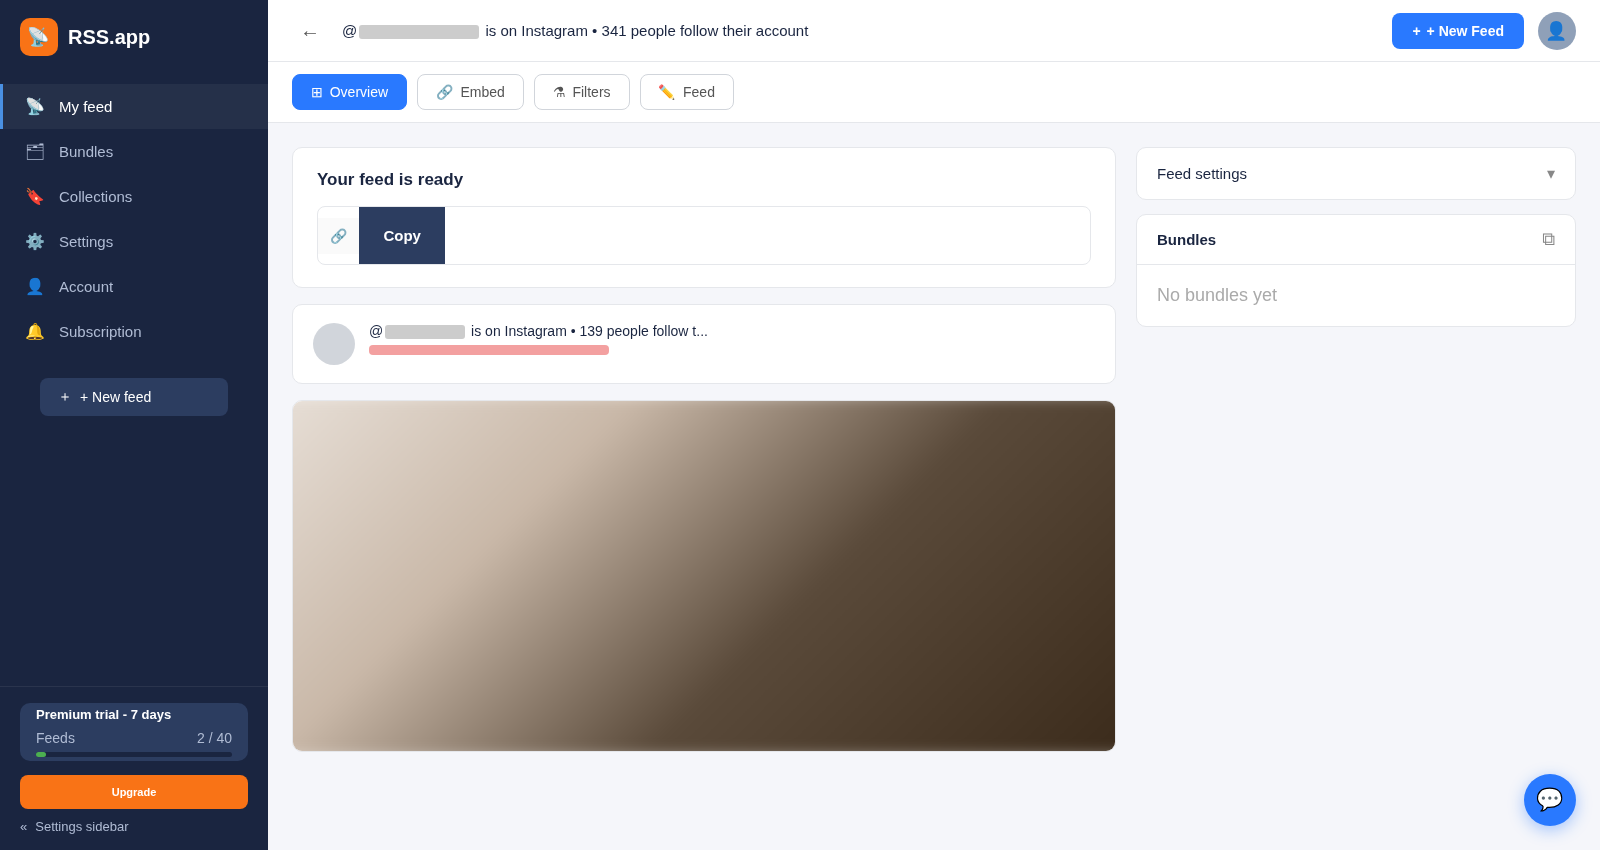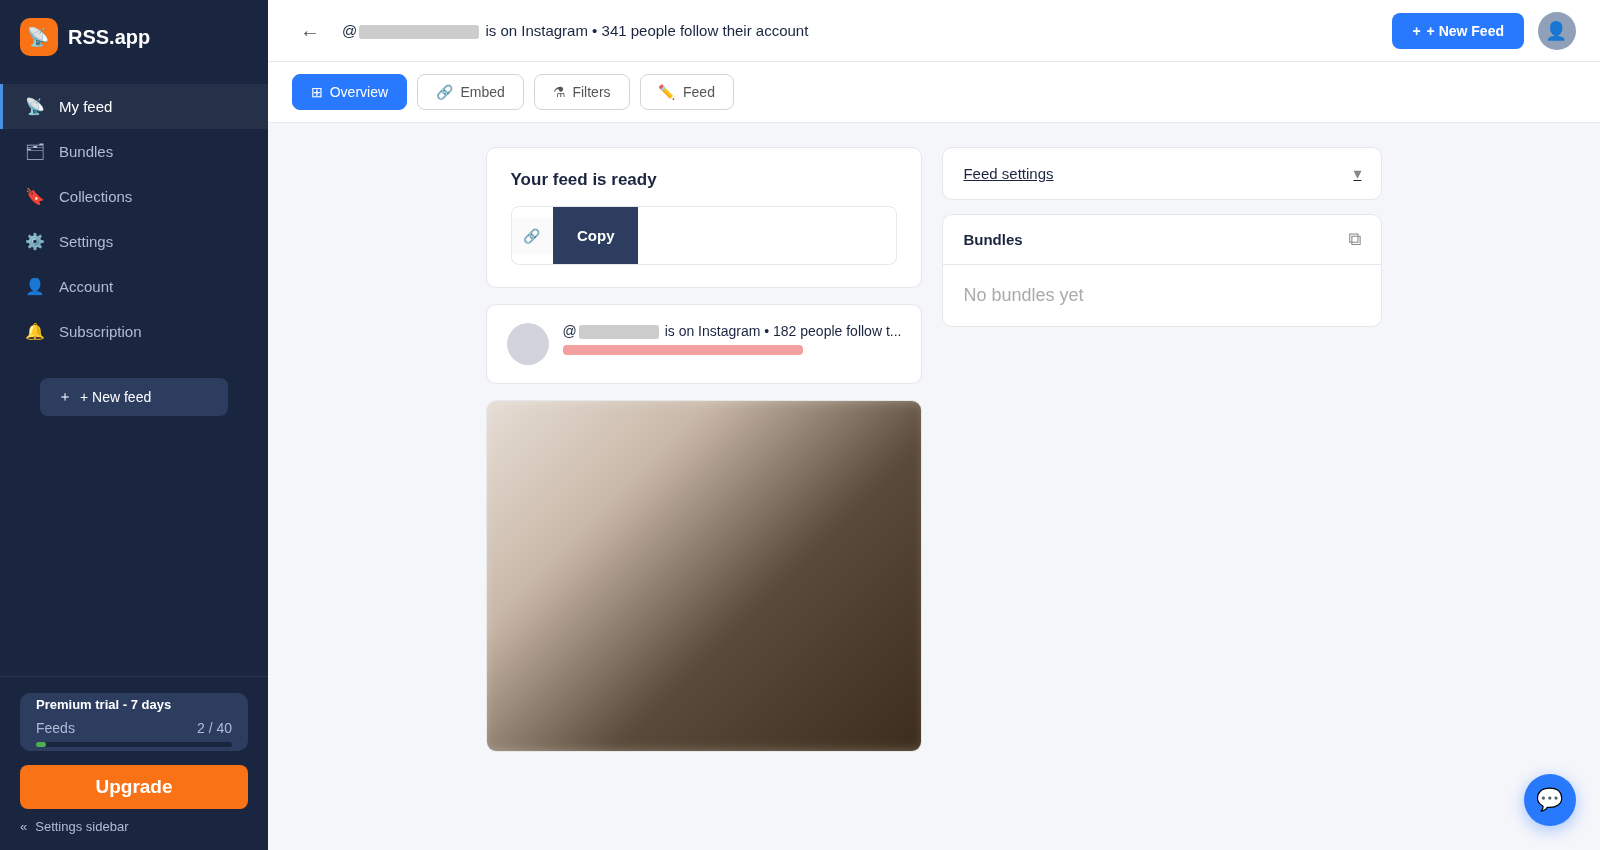--- a/index.html
+++ b/index.html
@@ -107,21 +107,21 @@
       border-radius: 4px;
       width: 5%;
     }
     .upgrade-btn {
       width: 100%;
       background: #f97316;
       color: #fff;
       border: none;
       border-radius: 8px;
       padding: 11px;
-      font-size: 19px;
+      font-size: 11px;
       font-weight: 600;
       cursor: pointer;
       margin-bottom: 10px;
     }
     .collapse-sidebar {
       display: flex;
       align-items: center;
       gap: 8px;
       color: #b0bcd4;
       font-size: 13px;
@@ -197,21 +197,20 @@
       font-size: 18px;
     }
 
     
     .content-area {
       flex: 1;
       overflow-y: auto;
       padding: 0;
       display: flex;
       flex-direction: column;
-      align-items: center;
     }
 
     
     .tabs-bar {
       background: #fff;
       border-bottom: 1px solid #e5e7eb;
       display: flex;
       align-items: center;
       padding: 12px 24px;
       gap: 10px;
@@ -361,21 +360,20 @@
     }
     .feed-settings-header {
       display: flex;
       align-items: center;
       justify-content: space-between;
       padding: 16px 20px;
       cursor: pointer;
       font-size: 15px;
       color: #1a2540;
       font-weight: 500;
-      text-decoration: underline;
     }
     .chevron-icon { color: #888; font-size: 16px; }
 
     .bundles-card {
       background: #fff;
       border: 1px solid #e5e7eb;
       border-radius: 10px;
       overflow: hidden;
     }
     .bundles-header {
@@ -528,21 +526,21 @@
           <div class="feed-url-row">
             <span class="feed-url-icon">🔗</span>
             <button class="copy-btn">Copy</button>
           </div>
         </div>
 
         <div class="feed-preview-card">
           <div class="preview-avatar"></div>
           <div class="preview-text-block">
             <div class="preview-title-text">
-              <span>@</span><span class="blurred-name" style="width:80px;"></span><span> is on Instagram • 182 people follow t...</span>
+              <span>@</span><span class="blurred-name" style="width:80px;"></span><span> is on Instagram • 139 people follow t...</span>
             </div>
             <span class="preview-url-blur"></span>
           </div>
         </div>
 
         <div class="image-card">
           <div class="blurred-image"></div>
         </div>
 
       </div>

